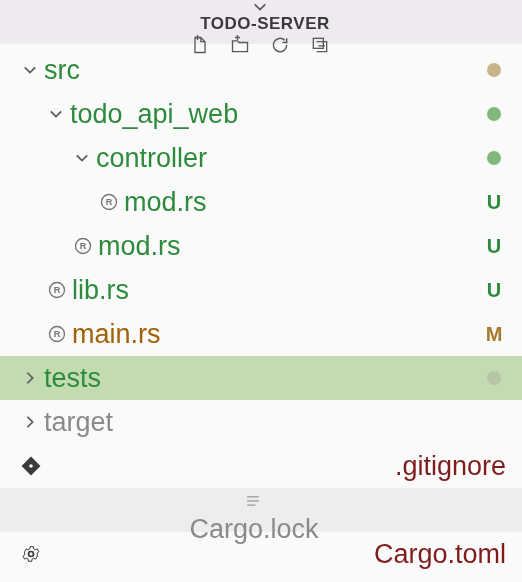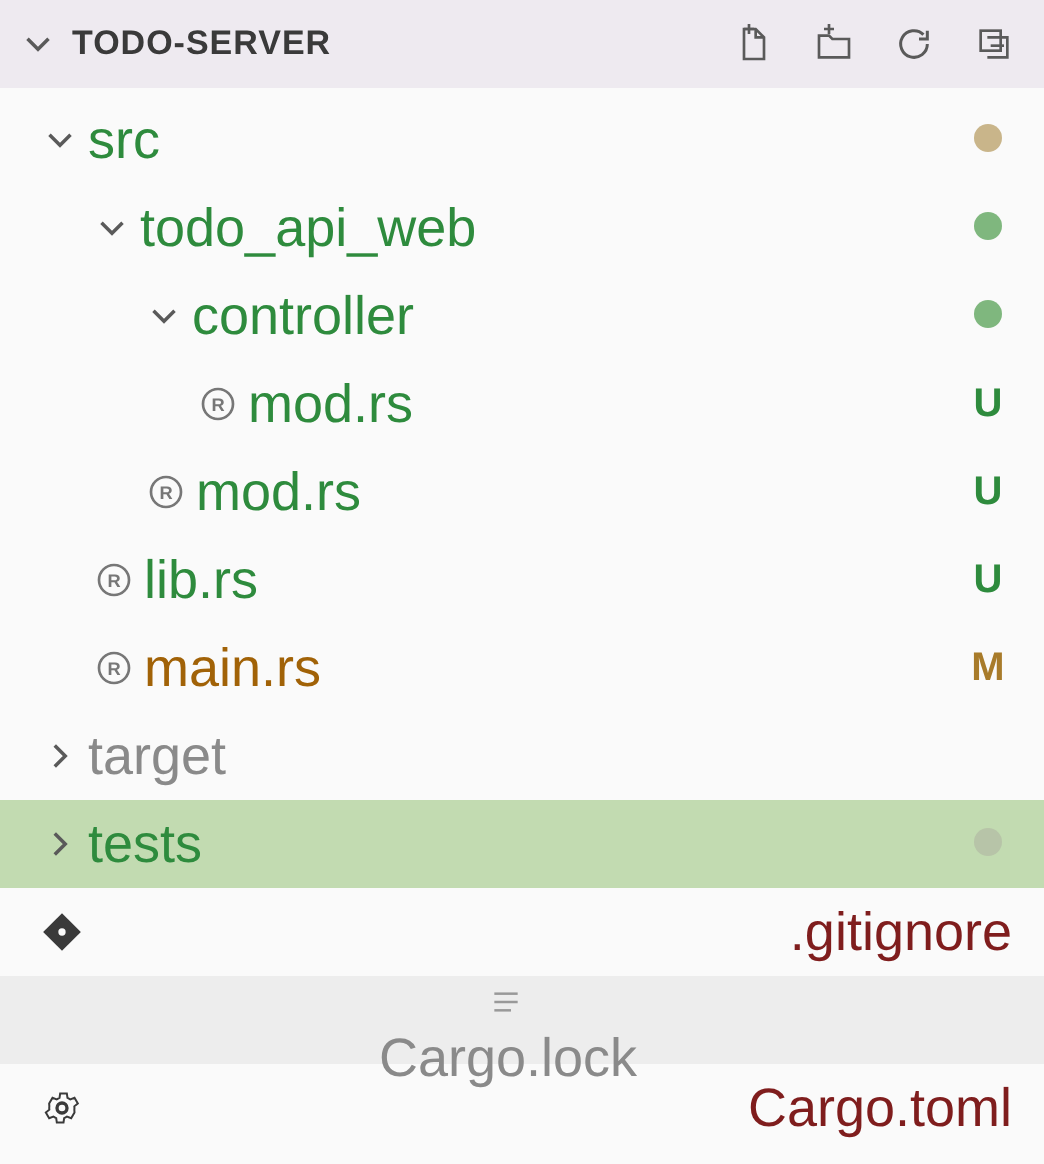--- a/index.html
+++ b/index.html
@@ -10,20 +10,21 @@
       width: 522px;
       height: 582px;
       overflow: hidden;
     }
     .header {
       display: flex;
       align-items: center;
       height: 44px;
       background: #eeeaf0;
       padding: 0 8px 0 12px;
+      flex-direction: column;
     }
     .header-chevron {
       width: 20px;
       display: flex;
       align-items: center;
       color: #5a5a5a;
     }
     .header-title {
       font-weight: 700;
       font-size: 17px;
@@ -219,38 +220,38 @@
       <span class="file-icon">
         <svg width="20" height="20" viewBox="0 0 24 24">
           <circle cx="12" cy="12" r="9" fill="none" stroke="#777" stroke-width="1.6"></circle>
           <circle cx="12" cy="12" r="9" fill="none" stroke="#777" stroke-width="1" stroke-dasharray="1.5 2.5"></circle>
           <text x="12" y="16" text-anchor="middle" font-size="11" font-weight="700" fill="#777">R</text>
         </svg>
       </span>
       <span class="label olive">main.rs</span>
       <span class="status status-m">M</span>
     </div>
-    <div class="row">
-      <span class="indent" style="width: 18px;"></span>
-      <span class="chevron">
-        <svg width="14" height="14" viewBox="0 0 16 16">
-          <path d="M5 2 L11 8 L5 14" fill="none" stroke="currentColor" stroke-width="2"></path>
-        </svg>
-      </span>
-      <span class="label muted">target</span>
-    </div>
     <div class="row selected">
       <span class="indent" style="width: 18px;"></span>
       <span class="chevron">
         <svg width="14" height="14" viewBox="0 0 16 16">
           <path d="M5 2 L11 8 L5 14" fill="none" stroke="currentColor" stroke-width="2"></path>
         </svg>
       </span>
       <span class="label green">tests</span>
       <span class="status"><span class="status-dot dot-muted"></span></span>
+    </div>
+    <div class="row">
+      <span class="indent" style="width: 18px;"></span>
+      <span class="chevron">
+        <svg width="14" height="14" viewBox="0 0 16 16">
+          <path d="M5 2 L11 8 L5 14" fill="none" stroke="currentColor" stroke-width="2"></path>
+        </svg>
+      </span>
+      <span class="label muted">target</span>
     </div>
     <div class="row">
       <span class="indent" style="width: 18px;"></span>
       <span class="file-icon">
         <svg width="20" height="20" viewBox="0 0 24 24">
           <rect x="4" y="4" width="16" height="16" transform="rotate(45 12 12)" fill="#3a3a3a"></rect>
           <circle cx="12" cy="12" r="2.2" fill="#fafafa"></circle>
         </svg>
       </span>
       <span class="label normal">.gitignore</span>

